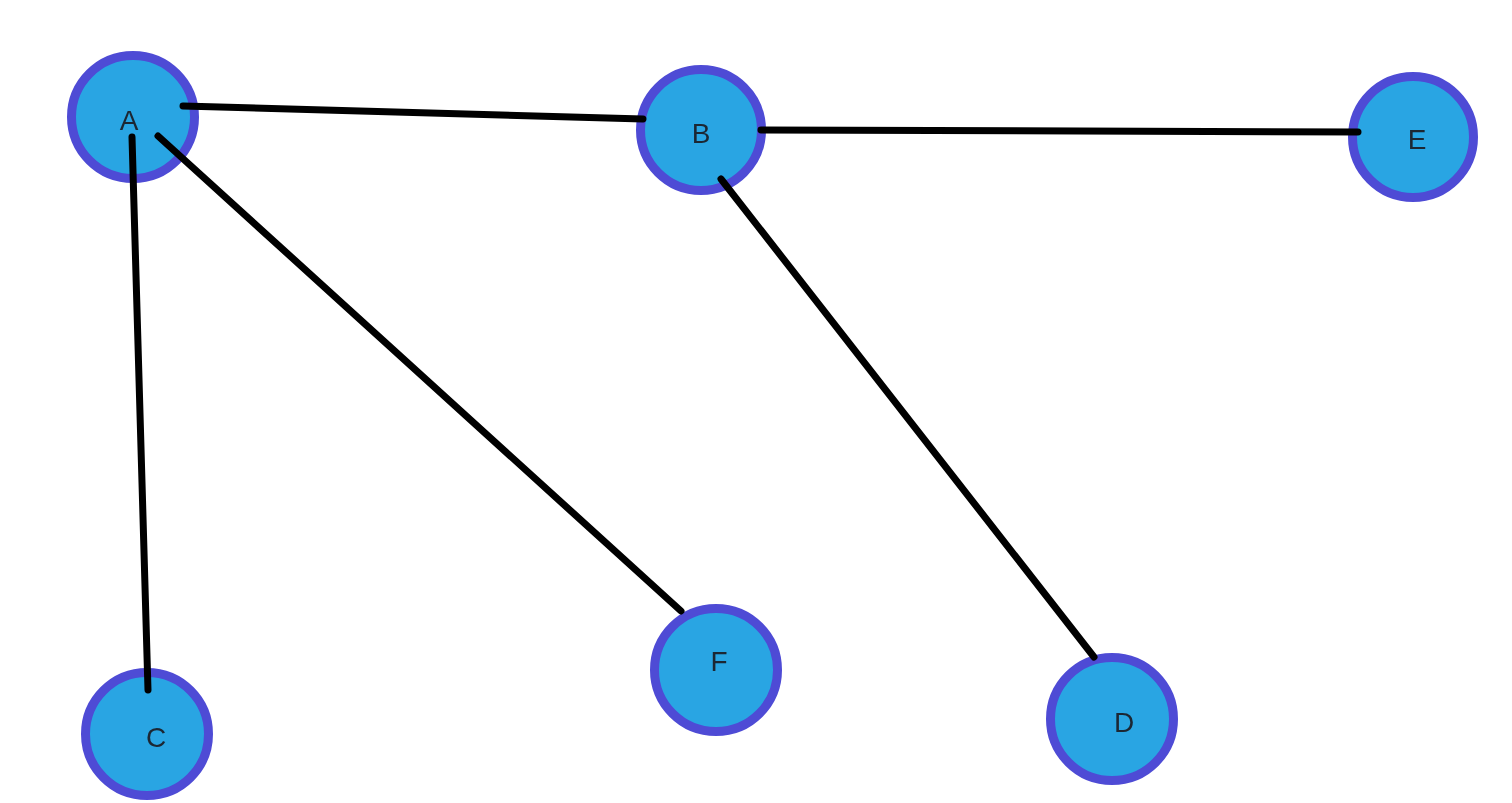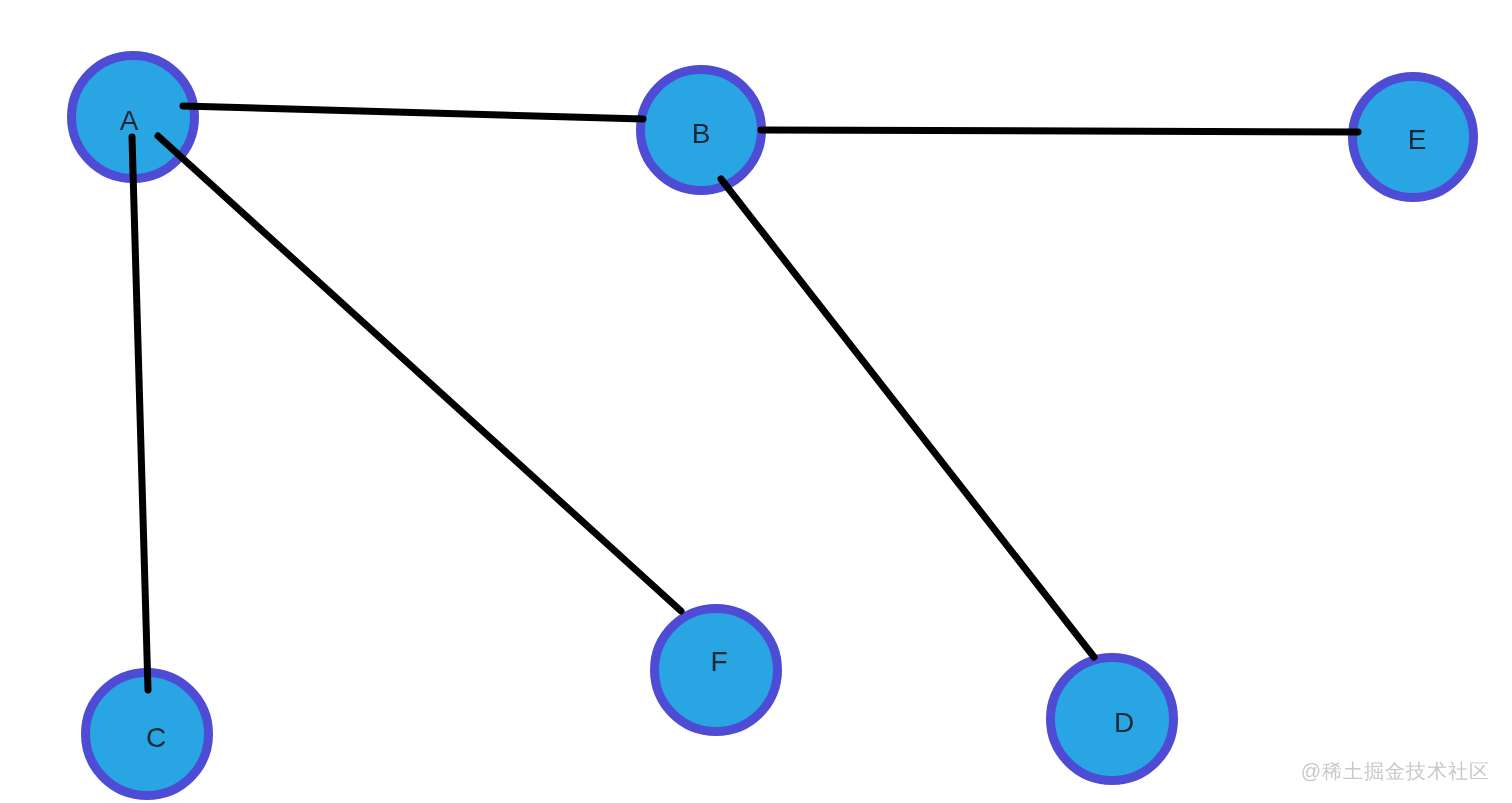--- a/index.html
+++ b/index.html
@@ -53,14 +53,13 @@
       <line x1="132" y1="137" x2="148" y2="690" stroke="#000000" stroke-width="7" stroke-linecap="round"></line>
       <line x1="158" y1="136" x2="681" y2="611" stroke="#000000" stroke-width="7" stroke-linecap="round"></line>
       <line x1="721" y1="179" x2="1094" y2="657" stroke="#000000" stroke-width="7" stroke-linecap="round"></line>
       <text x="129" y="120" fill="#1c2733" text-anchor="middle" dominant-baseline="central" class="node-label">A</text>
       <text x="701" y="133" fill="#1c2733" text-anchor="middle" dominant-baseline="central" class="node-label">B</text>
       <text x="1417" y="139" fill="#1c2733" text-anchor="middle" dominant-baseline="central" class="node-label">E</text>
       <text x="156" y="737" fill="#1c2733" text-anchor="middle" dominant-baseline="central" class="node-label">C</text>
       <text x="719" y="661" fill="#1c2733" text-anchor="middle" dominant-baseline="central" class="node-label">F</text>
       <text x="1124" y="722" fill="#1c2733" text-anchor="middle" dominant-baseline="central" class="node-label">D</text>
     </svg>
-  <div class="watermark" style="color: rgb(200, 200, 200);">@稀土掘金技术社区</div>
 </div>
 
 </body></html>

